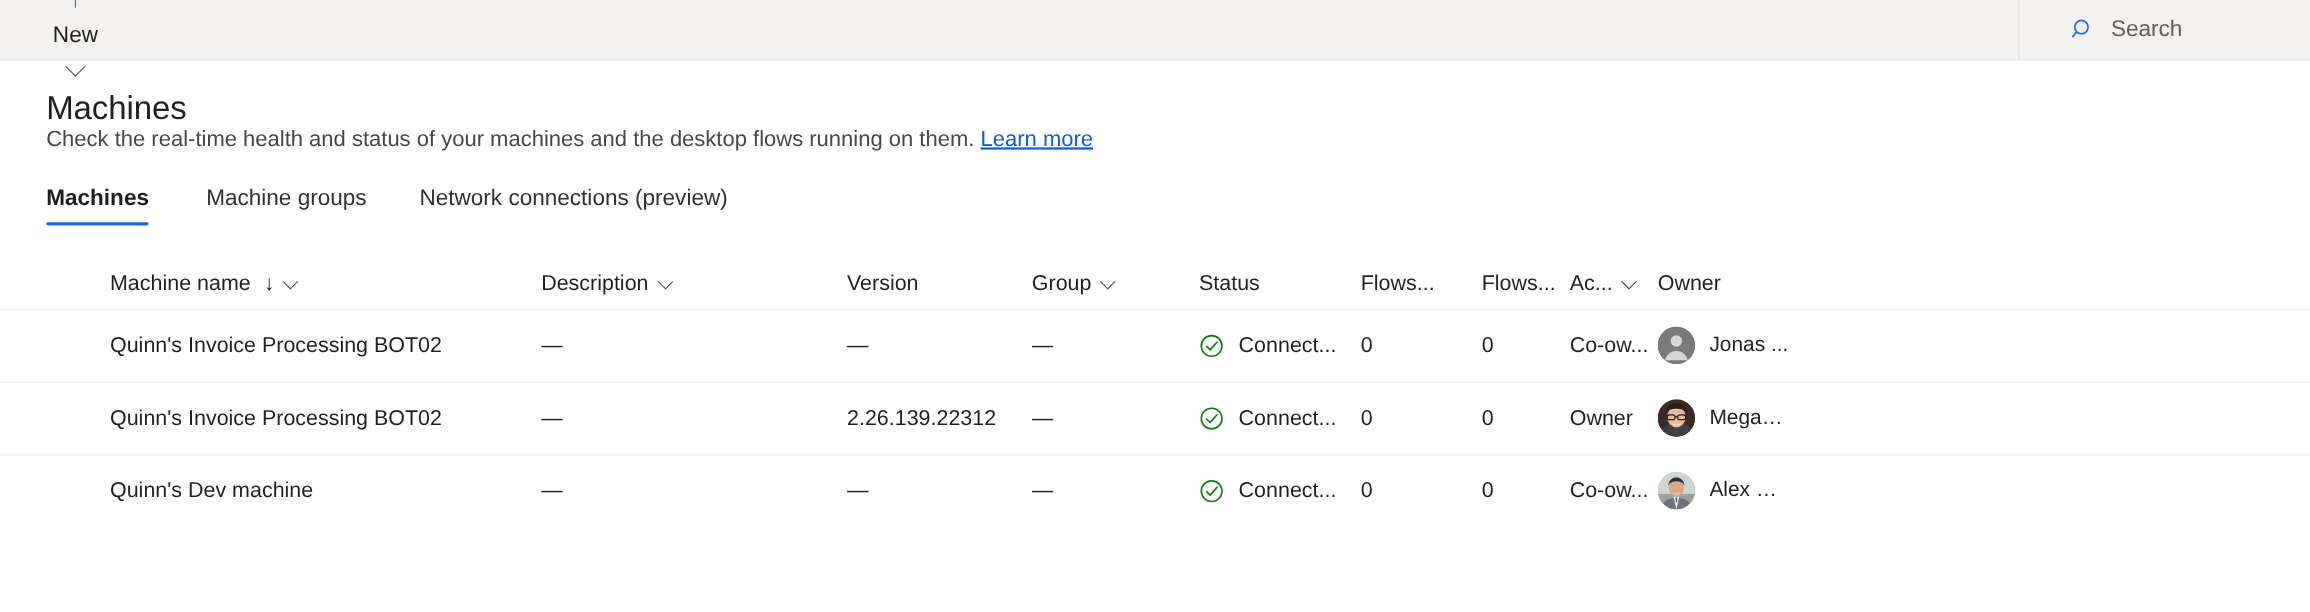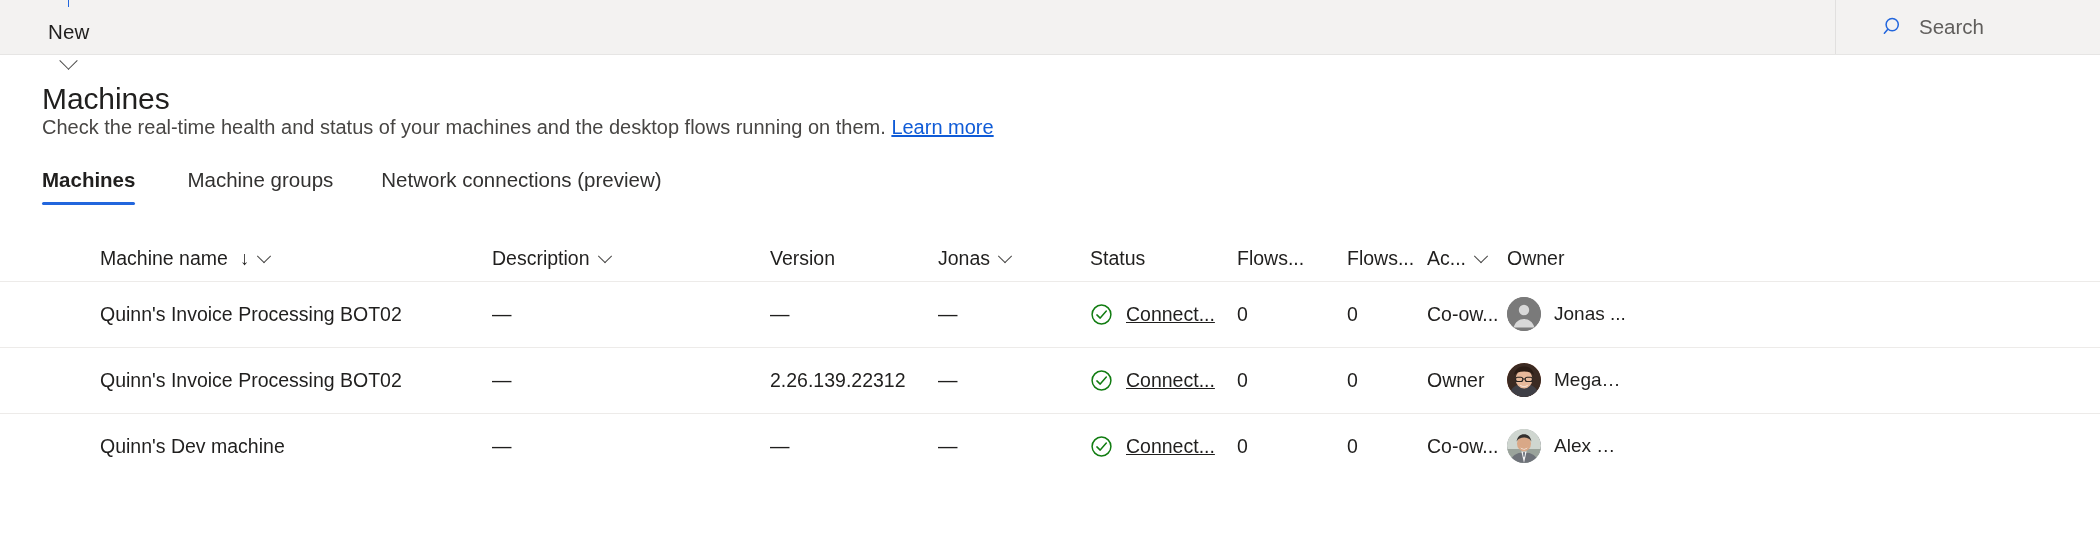--- a/index.html
+++ b/index.html
@@ -163,21 +163,21 @@
   tbody tr td { border-top: 1px solid #edebe9; }
   tbody td {
     font-size: 19.5px;
     color: #201f1e;
     white-space: nowrap;
     overflow: hidden;
   }
   .spacer-col { width: 42px; }
   .dash { color: #201f1e; }
 
-  .status-cell { display: flex; align-items: center; gap: 13px; text-decoration: underline; }
+  .status-cell { display: flex; align-items: center; gap: 13px; }
   .status-ok-icon { width: 23px; height: 23px; flex: 0 0 auto; }
 
   .owner-cell { display: flex; align-items: center; gap: 13px; }
   .avatar {
     width: 34px; height: 34px;
     border-radius: 50%;
     flex: 0 0 auto;
     overflow: hidden;
     position: relative;
     background: #7a7a7a;
@@ -260,21 +260,21 @@
             <span class="chev small"></span>
           </div>
         </th>
         <th>
           <div class="hcell">
             <span>Version</span>
           </div>
         </th>
         <th>
           <div class="hcell">
-            <span>Jonas</span>
+            <span>Group</span>
             <span class="chev small"></span>
           </div>
         </th>
         <th>
           <div class="hcell">
             <span>Status</span>
           </div>
         </th>
         <th>
           <div class="hcell">

